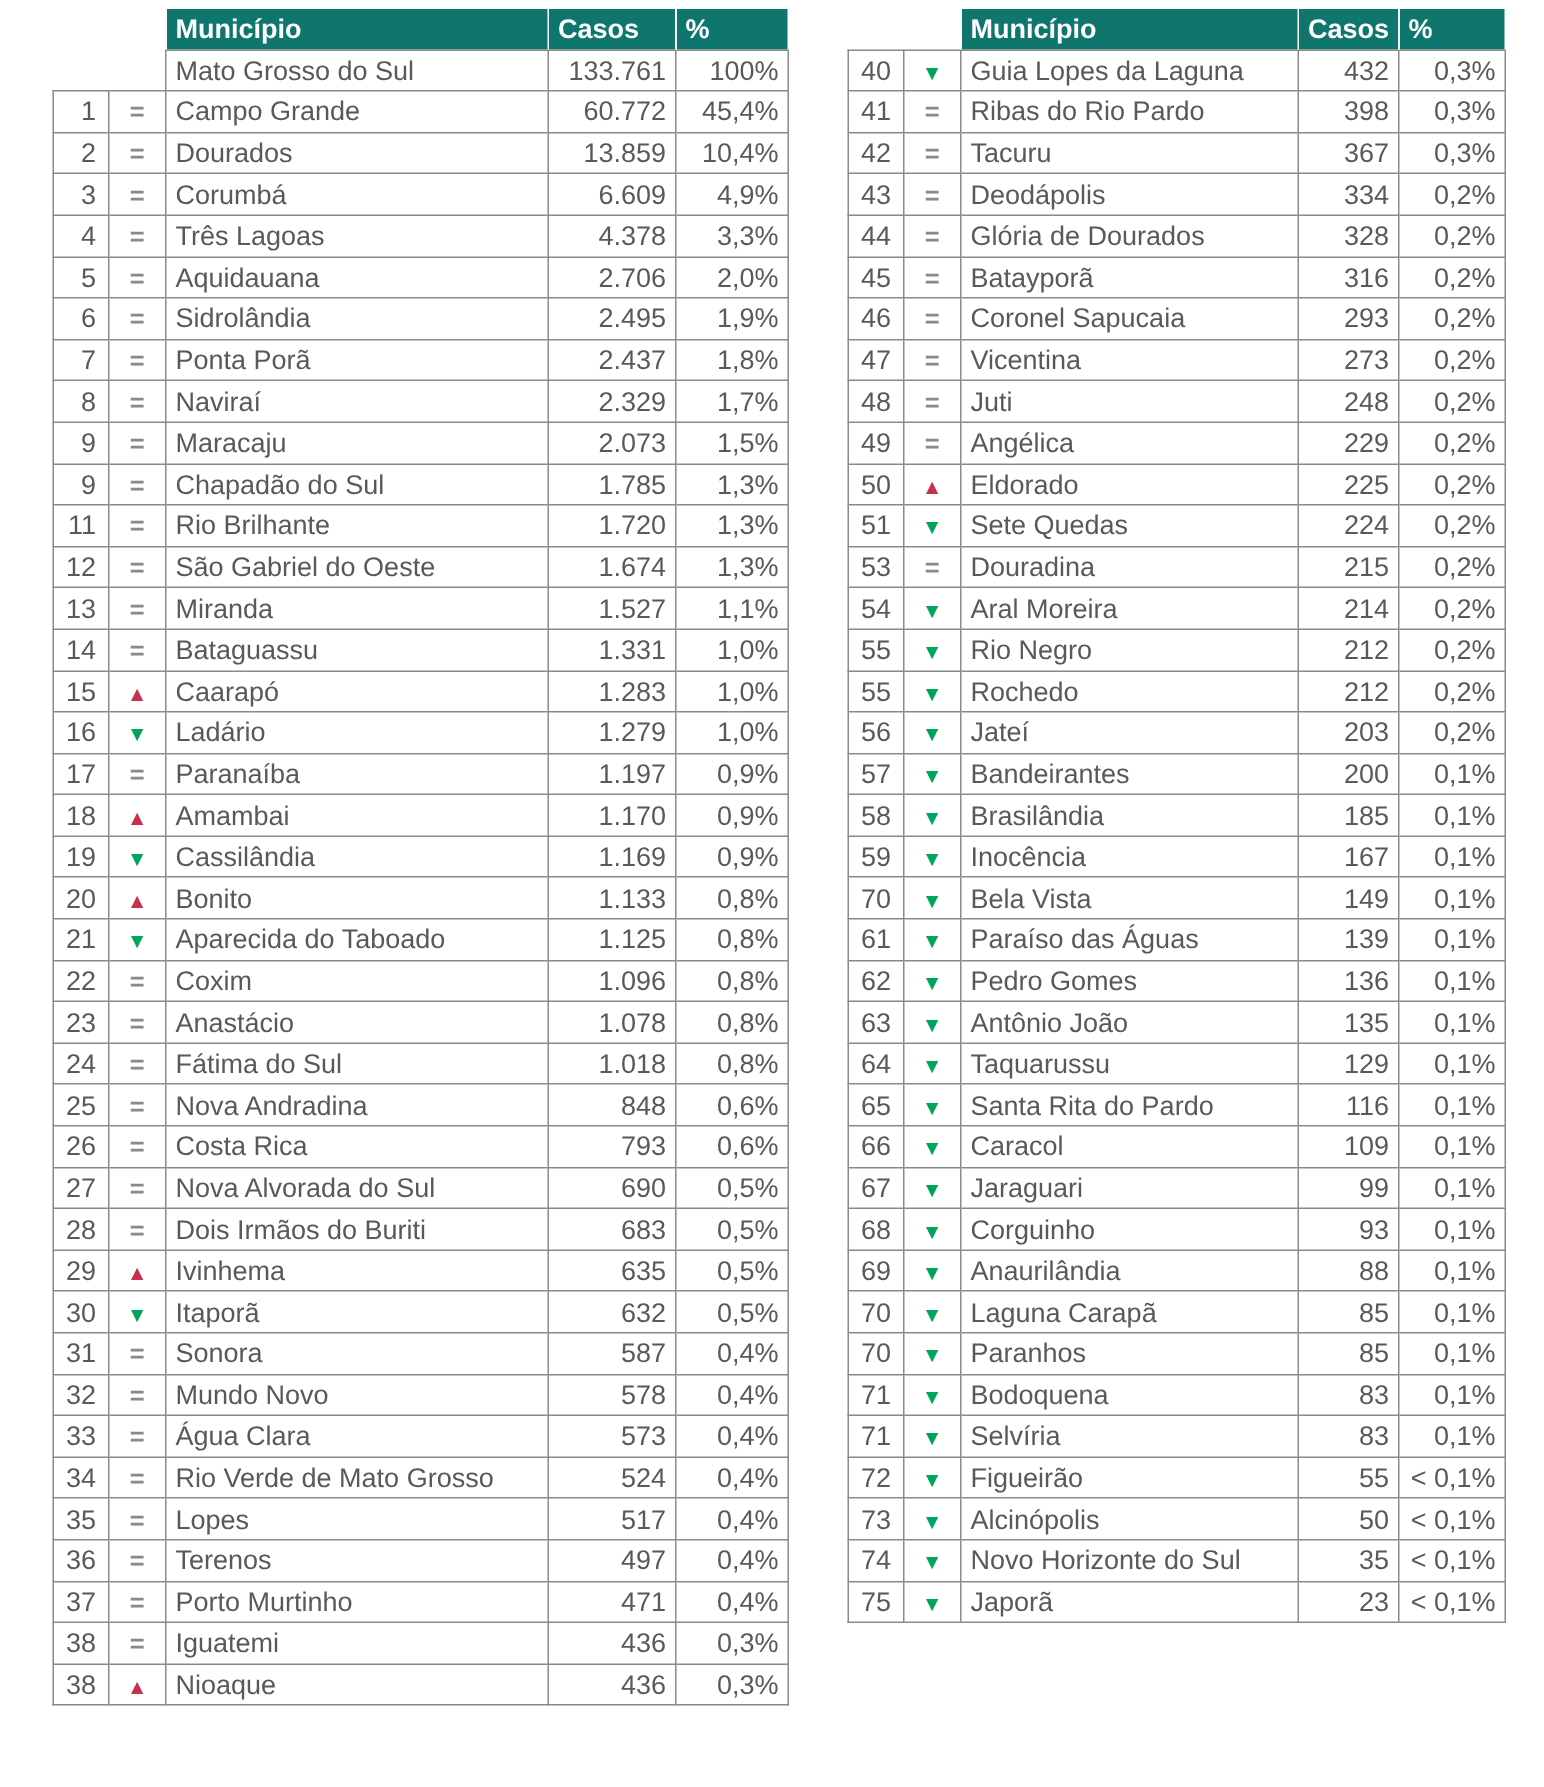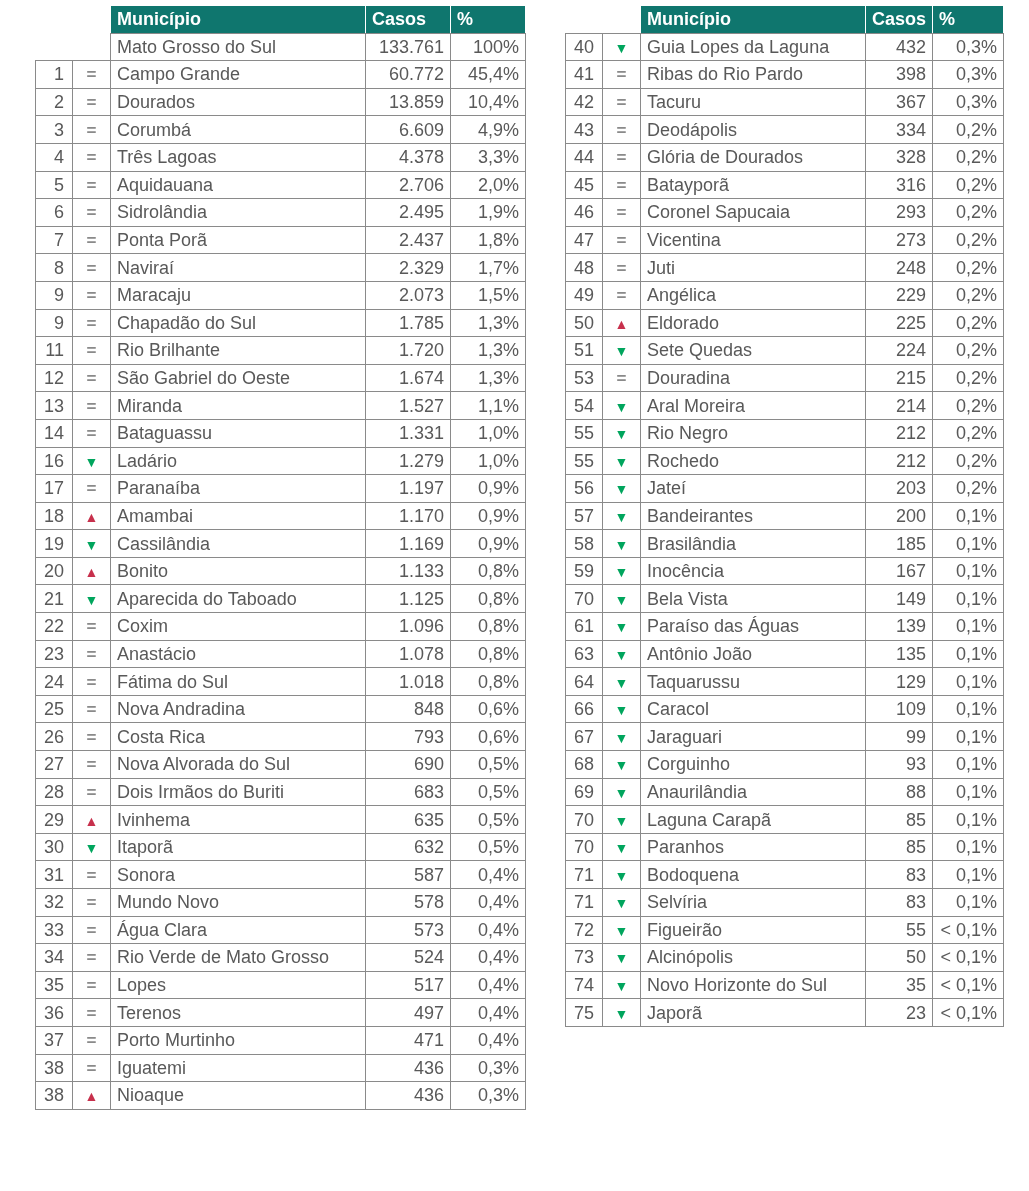--- a/index.html
+++ b/index.html
@@ -191,20 +191,27 @@
           <td class="num">1,1%</td>
         </tr>
         <tr>
           <td class="rank">14</td>
           <td class="trend"><span class="glyph-eq">=</span></td>
           <td class="muni">Bataguassu</td>
           <td class="num">1.331</td>
           <td class="num">1,0%</td>
         </tr>
         <tr>
+          <td class="rank">15</td>
+          <td class="trend"><span class="glyph-up">▲</span></td>
+          <td class="muni">Caarapó</td>
+          <td class="num">1.283</td>
+          <td class="num">1,0%</td>
+        </tr>
+        <tr>
           <td class="rank">16</td>
           <td class="trend"><span class="glyph-down">▼</span></td>
           <td class="muni">Ladário</td>
           <td class="num">1.279</td>
           <td class="num">1,0%</td>
         </tr>
         <tr>
           <td class="rank">17</td>
           <td class="trend"><span class="glyph-eq">=</span></td>
           <td class="muni">Paranaíba</td>
@@ -533,31 +540,45 @@
           <td class="num">0,1%</td>
         </tr>
         <tr>
           <td class="rank">61</td>
           <td class="trend"><span class="glyph-down">▼</span></td>
           <td class="muni">Paraíso das Águas</td>
           <td class="num">139</td>
           <td class="num">0,1%</td>
         </tr>
         <tr>
+          <td class="rank">62</td>
+          <td class="trend"><span class="glyph-down">▼</span></td>
+          <td class="muni">Pedro Gomes</td>
+          <td class="num">136</td>
+          <td class="num">0,1%</td>
+        </tr>
+        <tr>
           <td class="rank">63</td>
           <td class="trend"><span class="glyph-down">▼</span></td>
           <td class="muni">Antônio João</td>
           <td class="num">135</td>
           <td class="num">0,1%</td>
         </tr>
         <tr>
           <td class="rank">64</td>
           <td class="trend"><span class="glyph-down">▼</span></td>
           <td class="muni">Taquarussu</td>
           <td class="num">129</td>
+          <td class="num">0,1%</td>
+        </tr>
+        <tr>
+          <td class="rank">65</td>
+          <td class="trend"><span class="glyph-down">▼</span></td>
+          <td class="muni">Santa Rita do Pardo</td>
+          <td class="num">116</td>
           <td class="num">0,1%</td>
         </tr>
         <tr>
           <td class="rank">66</td>
           <td class="trend"><span class="glyph-down">▼</span></td>
           <td class="muni">Caracol</td>
           <td class="num">109</td>
           <td class="num">0,1%</td>
         </tr>
         <tr>

